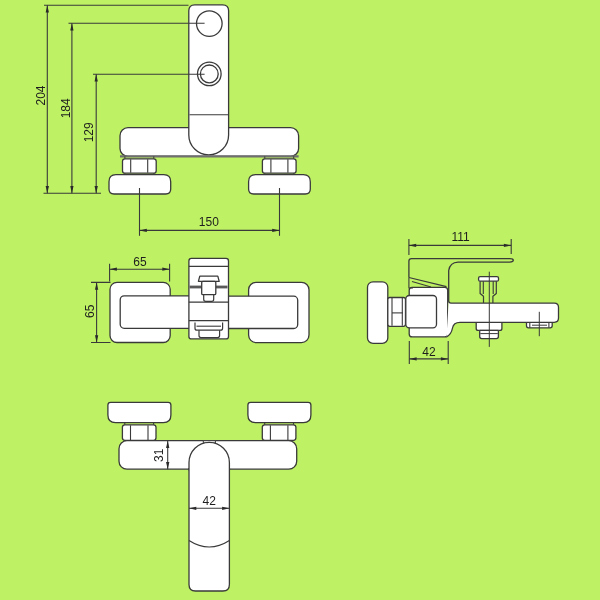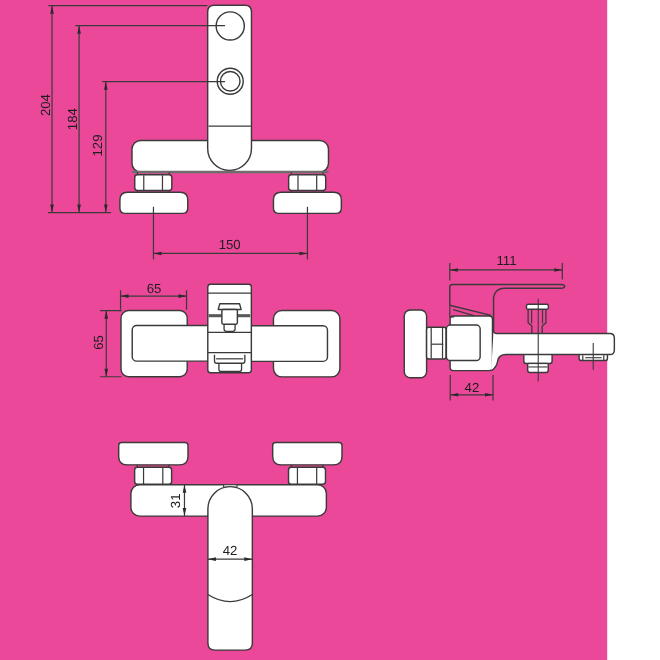--- a/index.html
+++ b/index.html
@@ -1,16 +1,16 @@
 <!DOCTYPE html>
 <html><head>
 <meta charset="utf-8">
 <style>
   html,body{margin:0;padding:0;background:#ffffff;}
-  .wrap{width:552px;height:600px;position:relative;background:#ec4899;}
+  .wrap{width:600px;height:600px;position:relative;background:#bef264;}
   svg{display:block;}
   text{font-family:"Liberation Sans",sans-serif;fill:#1e1e1e;}
 </style>
 </head>
 <body>
 <div class="wrap">
 <svg width="600" height="600" viewBox="0 0 600 600" fill="none" stroke-linecap="butt" stroke-linejoin="round">
 <defs>
   <g id="arrL">
           <path d="M0,0 L7.3,-1.65 L7.3,1.65 Z" fill="#2a2a2a" stroke="none"></path>

